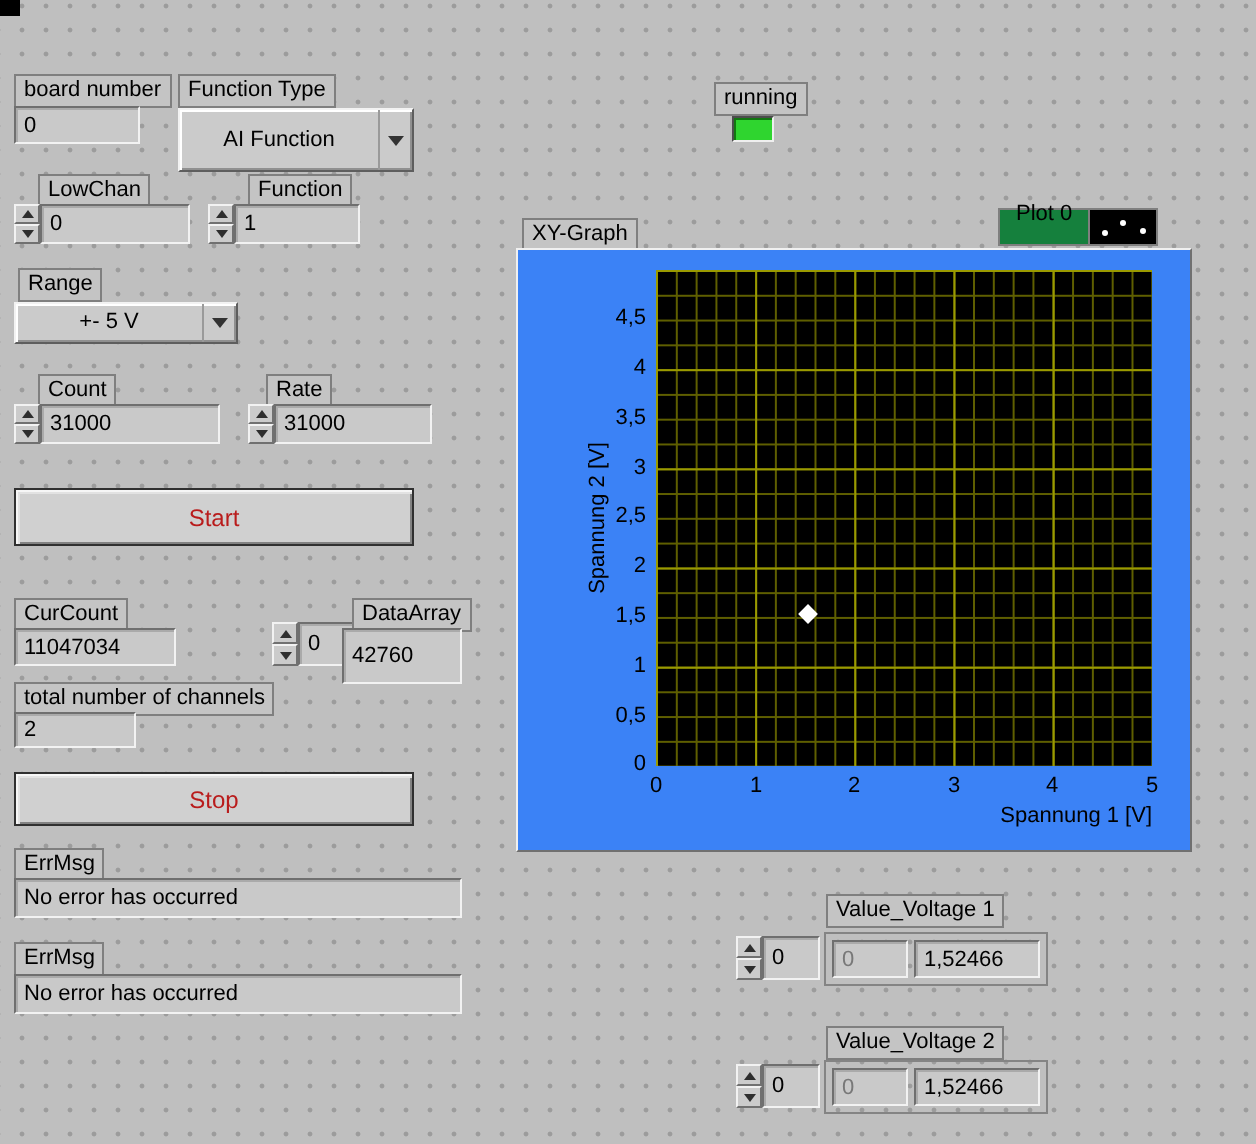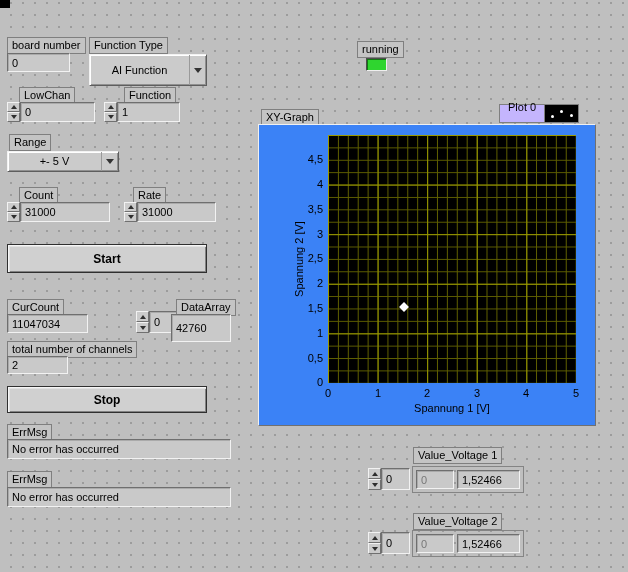--- a/index.html
+++ b/index.html
@@ -32,21 +32,21 @@
     display:flex; align-items:center;
     padding-left:4px;
     white-space:nowrap; overflow:hidden;
   }
   .dim { color:#787878; }
   .btn {
     display:flex; align-items:center; justify-content:center;
     background:#d0d0d0;
     border:1px solid #303030;
     box-shadow: inset 1px 1px 0 #f6f6f6, inset 2px 2px 0 #e2e2e2, inset -1px -1px 0 #828282;
-    color:#000000; font-size:12px; cursor:pointer;font-weight:bold;
+    color:#b91c1c; font-size:12px; cursor:pointer;
   }
   .dd {
     display:flex; align-items:stretch;
     background:#cbcbcb;
     border-top:1px solid #f2f2f2; border-left:1px solid #f2f2f2;
     border-bottom:1px solid #5e5e5e; border-right:1px solid #5e5e5e;
     box-shadow: inset 1px 1px 0 #ffffff, inset -1px -1px 0 #909090;
     cursor:pointer;
   }
   .dd-text { flex:1; display:flex; align-items:center; justify-content:center; padding-bottom:1px; }
@@ -80,24 +80,24 @@
       linear-gradient(to right, #9a9a00 1px, transparent 1px),
       linear-gradient(to bottom, #9a9a00 1px, transparent 1px),
       linear-gradient(to right, #5f5f00 1px, transparent 1px),
       linear-gradient(to bottom, #5f5f00 1px, transparent 1px);
     background-size: 49.6px 100%, 100% 49.6px, 9.92px 100%, 100% 12.4px;
   }
   .marker { position:absolute; width:7px; height:7px; background:#fff; transform: translate(-50%,-50%) rotate(45deg); }
   .ytick { left:33px; width:31px; text-align:right; height:13px; line-height:13px; }
   .xtick { top:262px; width:26px; text-align:center; height:13px; line-height:13px; }
   .y-axis-title { left:40px; top:134px; transform:translate(-50%,-50%) rotate(-90deg); white-space:nowrap; }
-  .x-axis-title { left:69px; top:277px; width:248px; text-align:center; }
+  .x-axis-title { left:69px; top:277px; width:248px; text-align:right; }
   .legend { display:flex; align-items:stretch; height:19px; cursor:pointer; }
   .legend-name {
-    background:#c4b5fd; border:1px solid #7f7f7f; border-right:none;
+    background:#15803d; border:1px solid #7f7f7f; border-right:none;
     display:flex; align-items:center; padding:0 8px 13px 8px;
   }
   .legend-icon { width:35px; background:#000; border:1px solid #7f7f7f; position:relative; }
   .legend-icon .dot { position:absolute; width:3px; height:3px; background:#fff; border-radius:50%; }
   .cluster { border:1px solid #848484; display:flex; padding:3px; gap:3px; background:transparent; }
 </style>
 </head>
 <body>
 
 <div class="abs" style="left:0;top:0;width:10px;height:8px;background:#000"></div>

